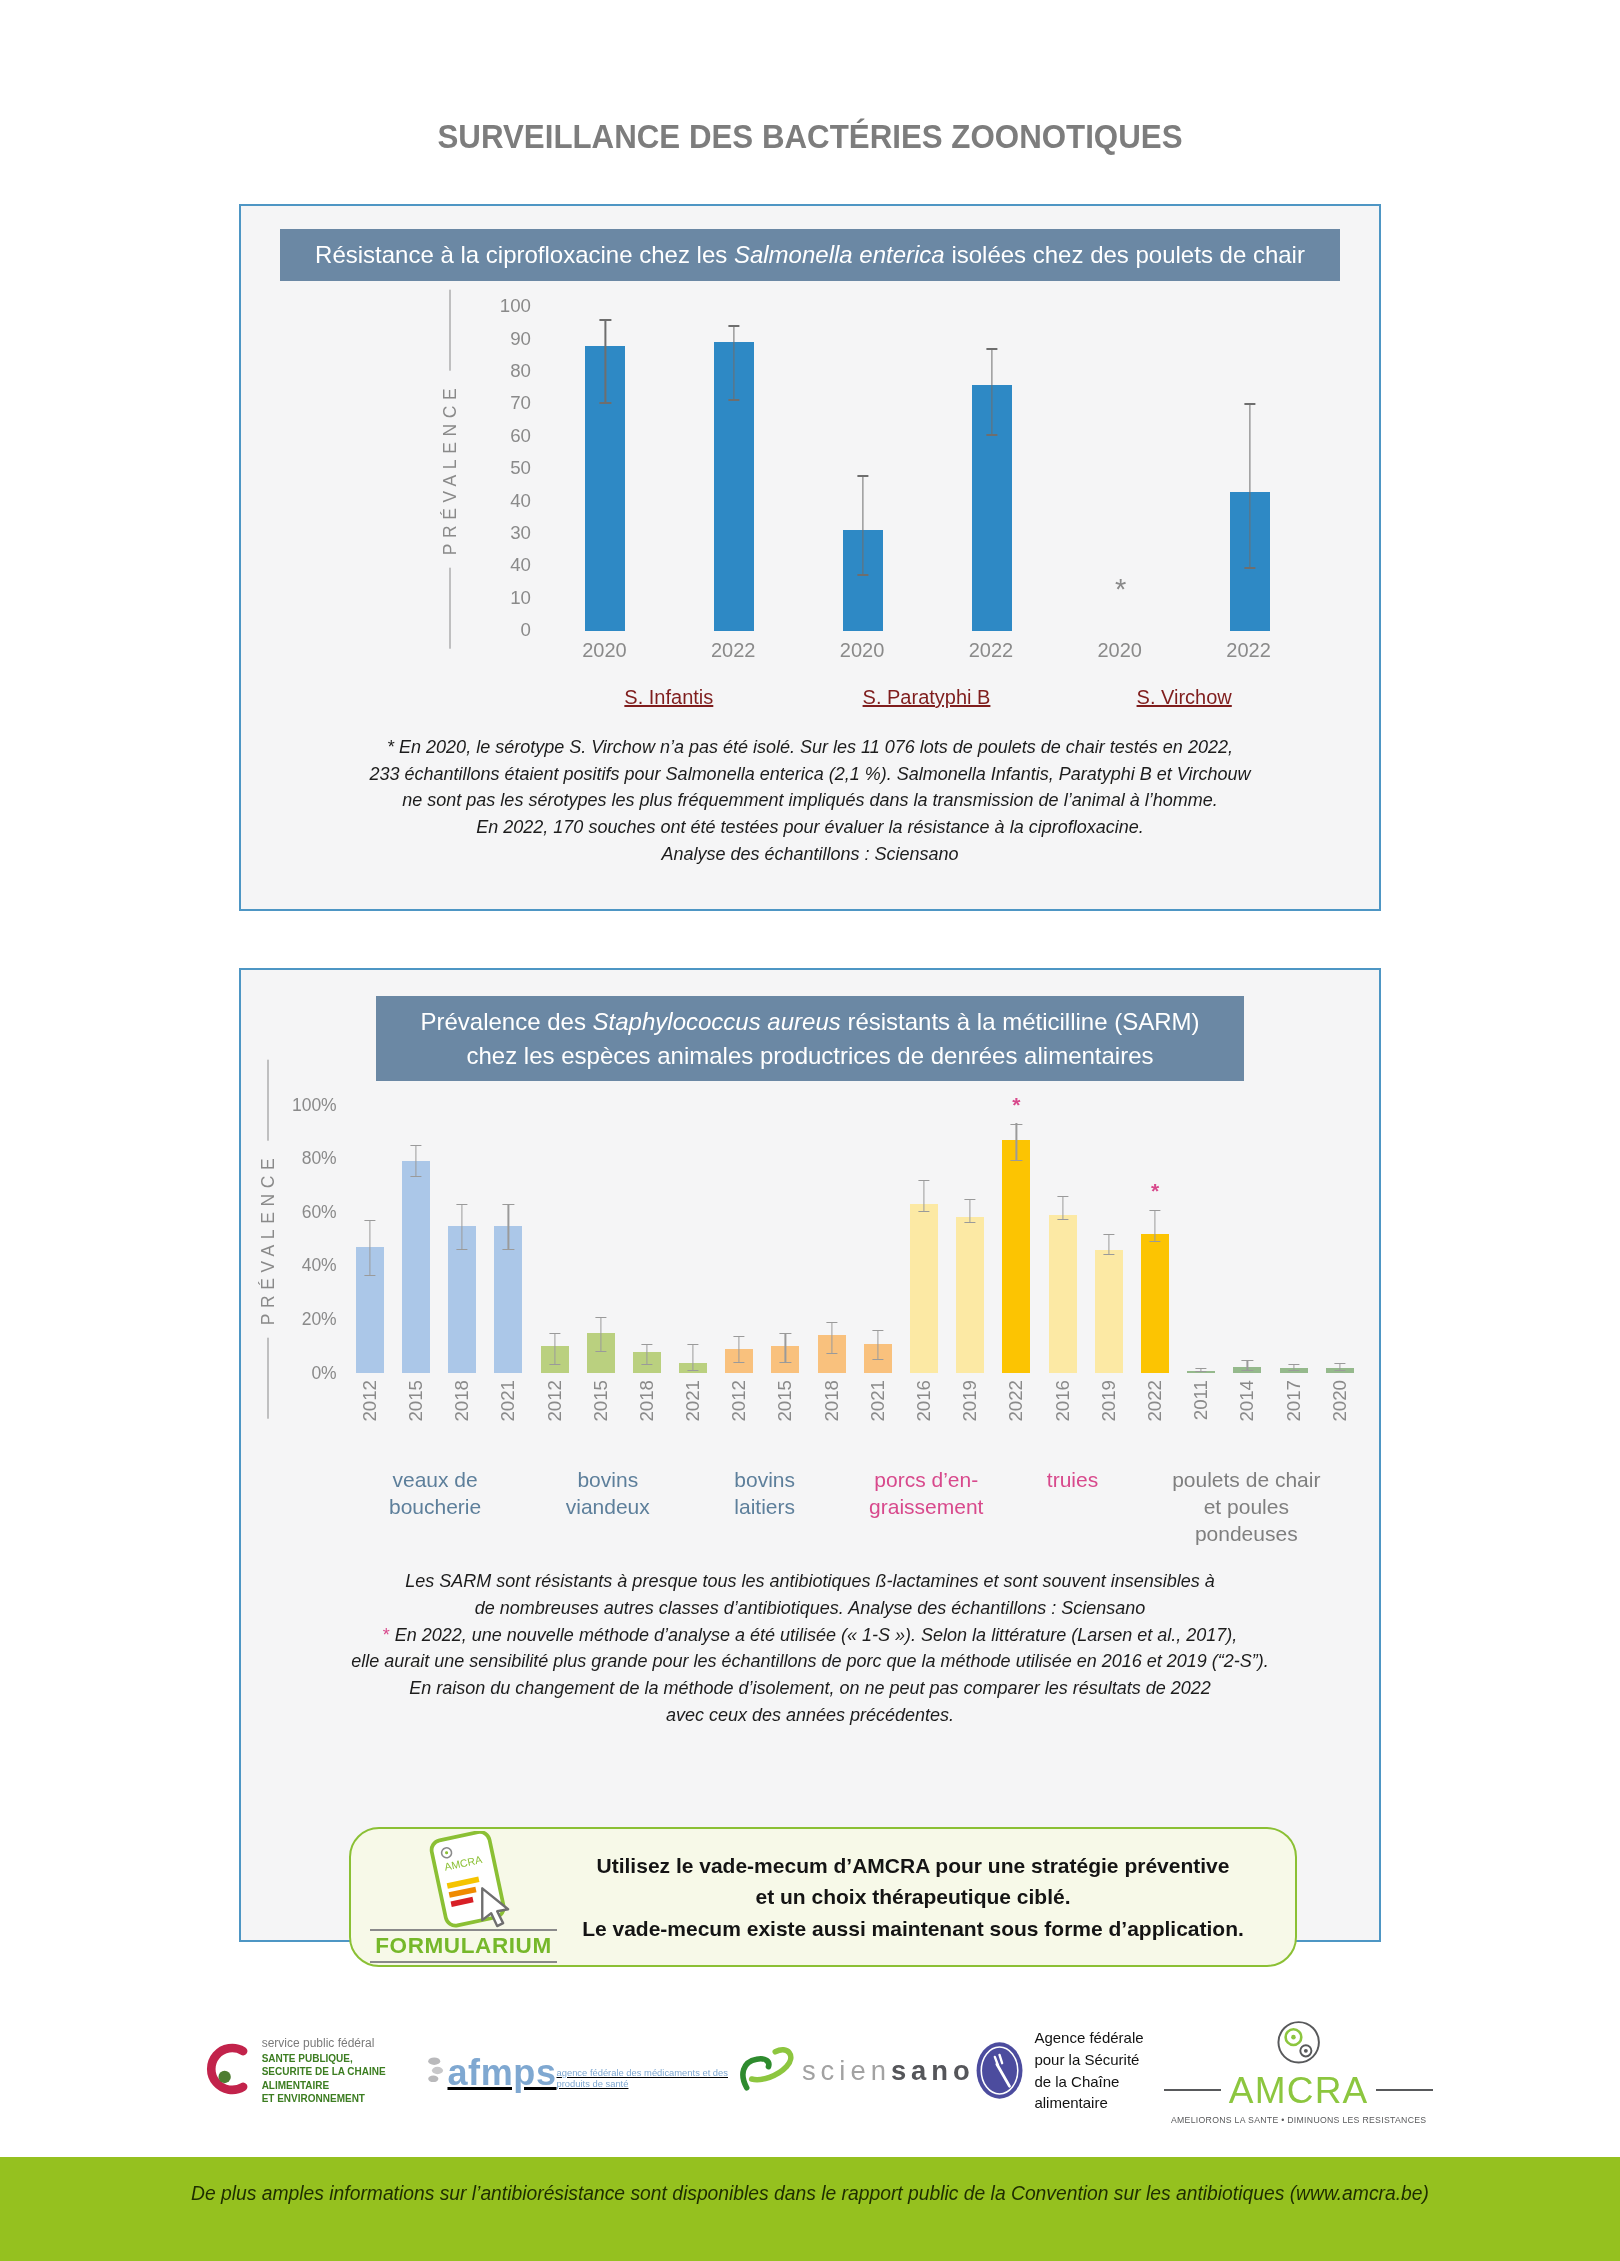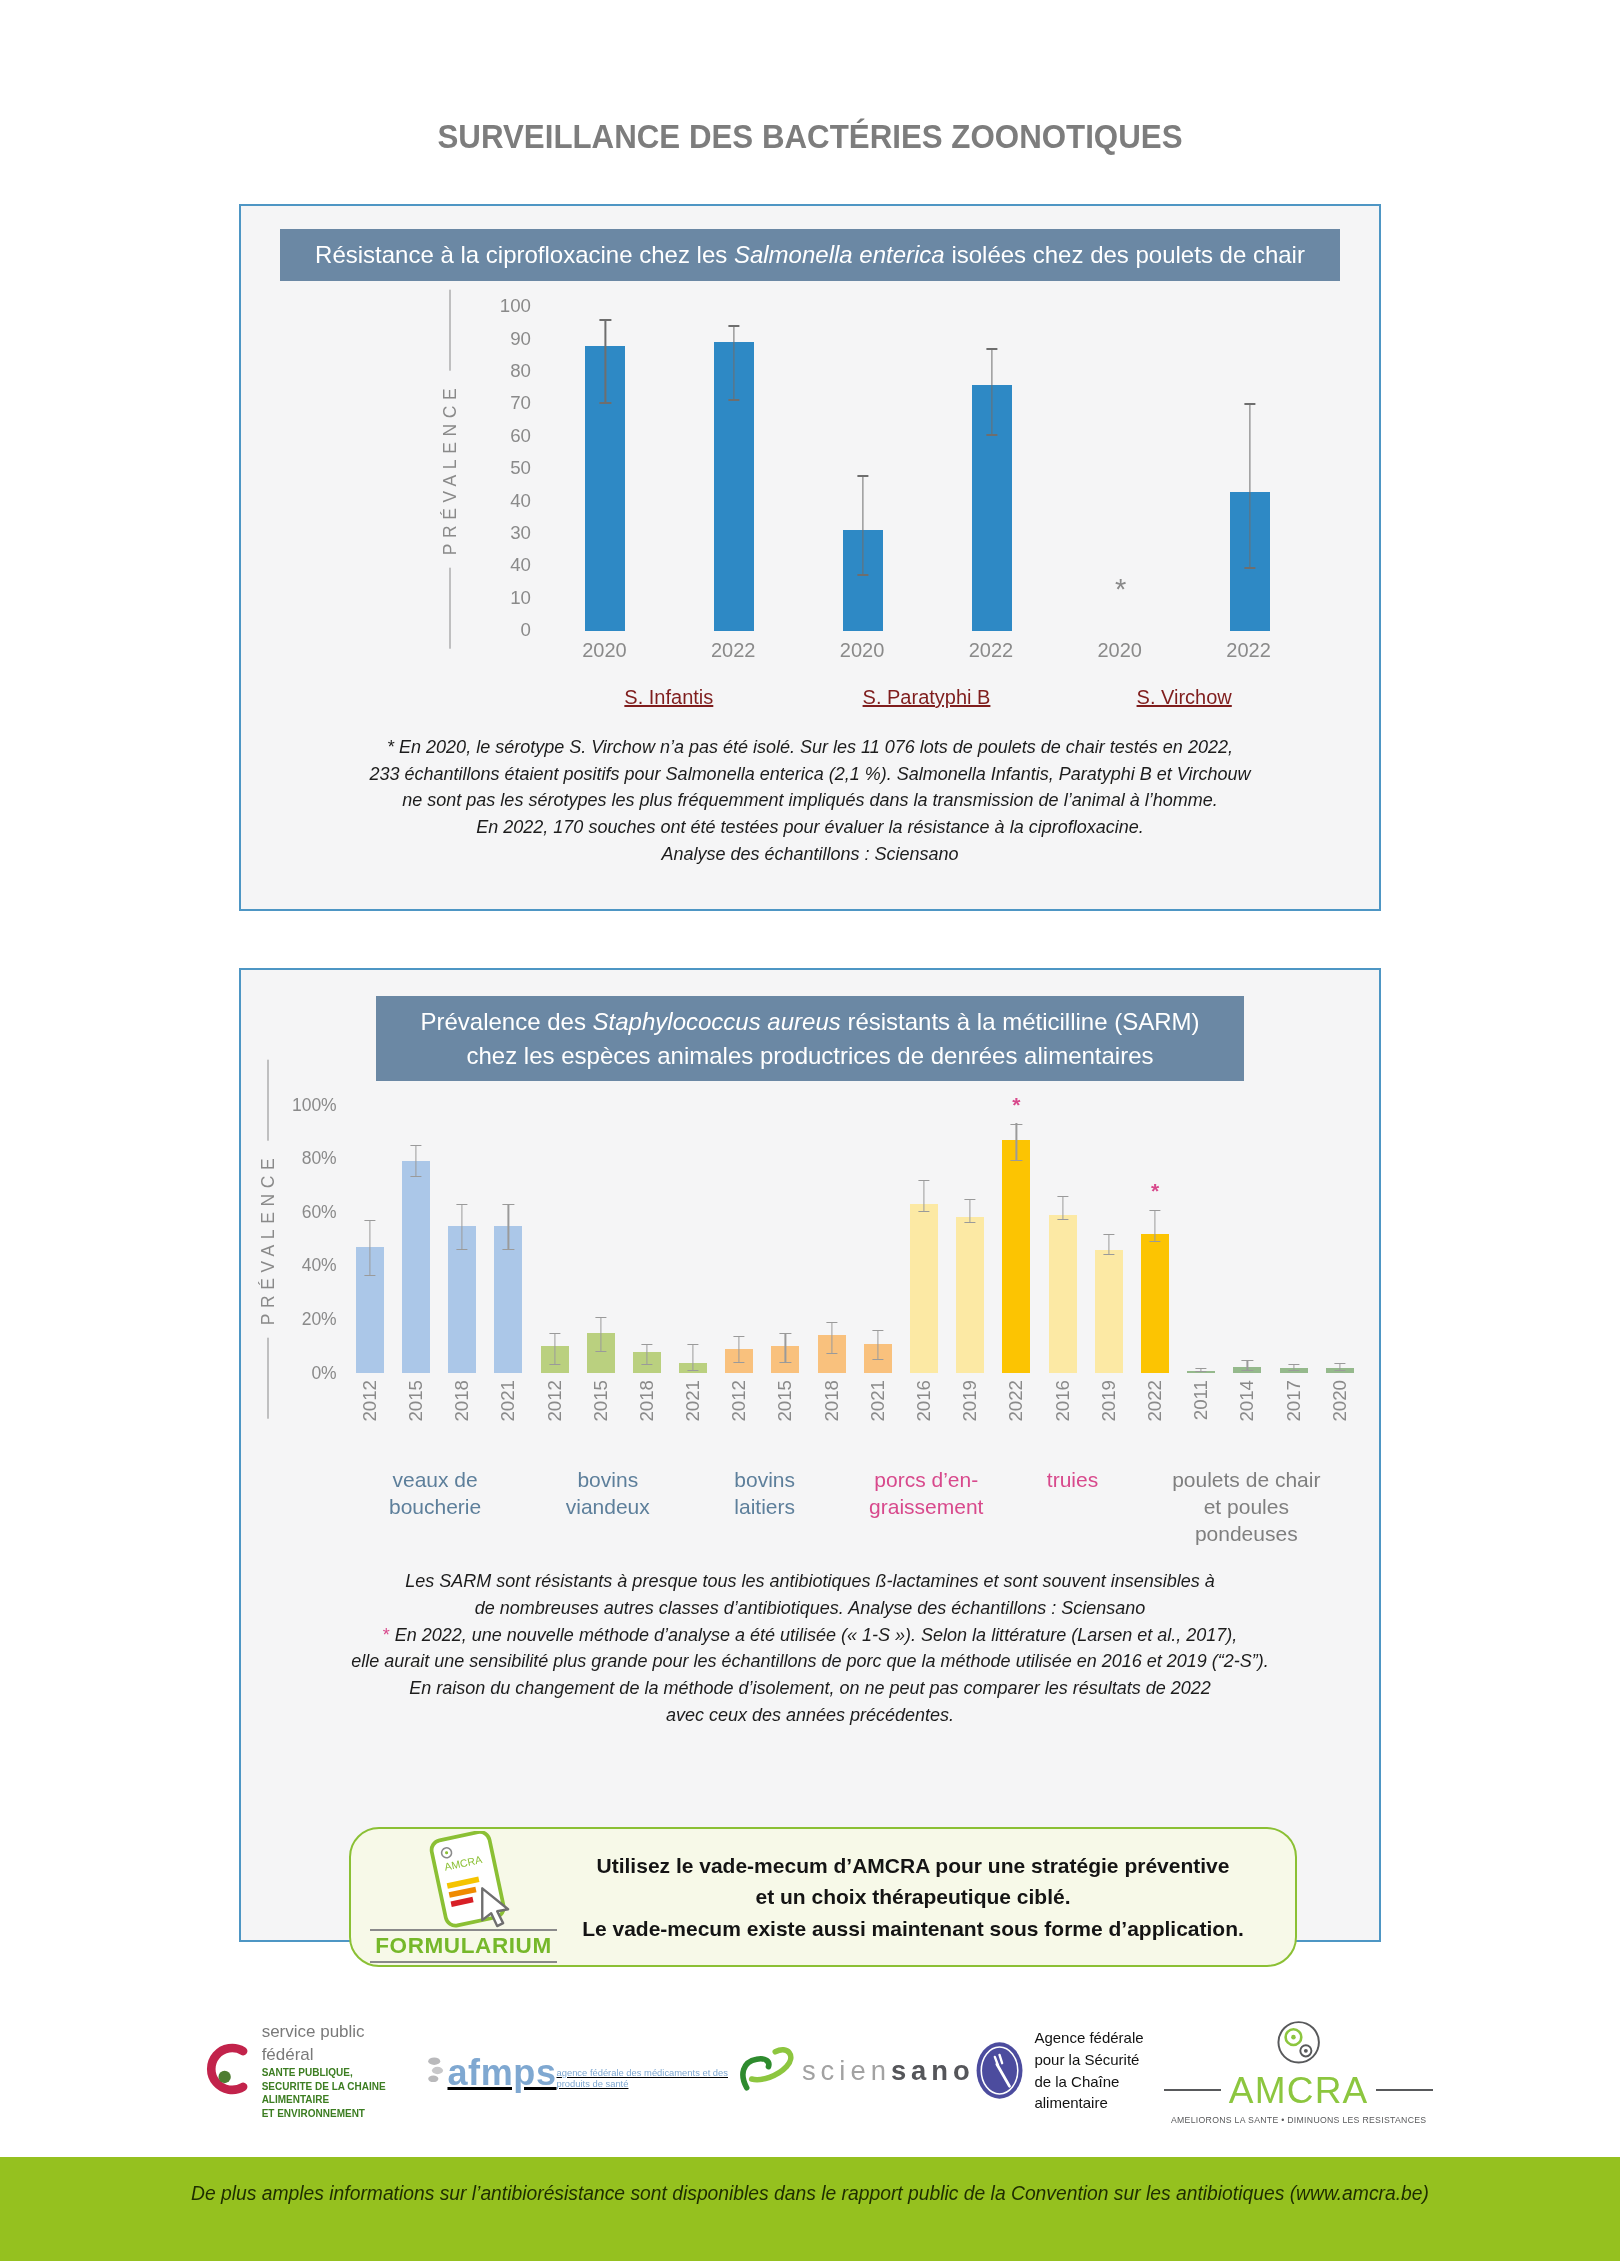--- a/index.html
+++ b/index.html
@@ -56,21 +56,21 @@
   .vm-label{font-size:22.5px;font-weight:bold;color:#76b82a;border-top:2.5px solid #8a8a8a;
     border-bottom:2.5px solid #8a8a8a;padding:1.9px 5px;margin-top:-8.7px;letter-spacing:0.6px;}
   .vm-text{flex:1;text-align:center;font-size:21px;font-weight:bold;color:#141414;
     line-height:1.5;margin-right:29px;}
 
   
   .logos{position:absolute;top:1999px;left:200px;right:187px;height:143px;
     display:flex;justify-content:space-between;align-items:center;}
   .logo{display:flex;align-items:center;}
   .spf-text{margin-left:6.2px;line-height:1.35;}
-  .spf-line0{font-size:17px;color:#7a7a7a;}
+  .spf-line0{font-size:12px;color:#7a7a7a;}
   .spf-green{font-size:10px;font-weight:bold;color:#3c7d21;}
   .afmps{align-items:flex-end;text-decoration:underline;}
   .afmps-word{font-size:36px;color:#7fa8d1;font-weight:bold;letter-spacing:0.6px;line-height:.9;}
   .afmps-sub{font-size:9.4px;color:#7fa8d1;margin-top:7.5px;}
   .afmps-dots{align-self:flex-end;margin-right:-2.5px;}
   .sci-word{font-size:27.4px;letter-spacing:5px;margin-left:5px;}
   .sci-light{color:#a2a2a2;}
   .sci-dark{color:#55565a;font-weight:bold;}
   .afsca-text{margin-left:10px;font-size:15px;color:#121212;line-height:1.45;}
   .amcra{flex-direction:column;}

